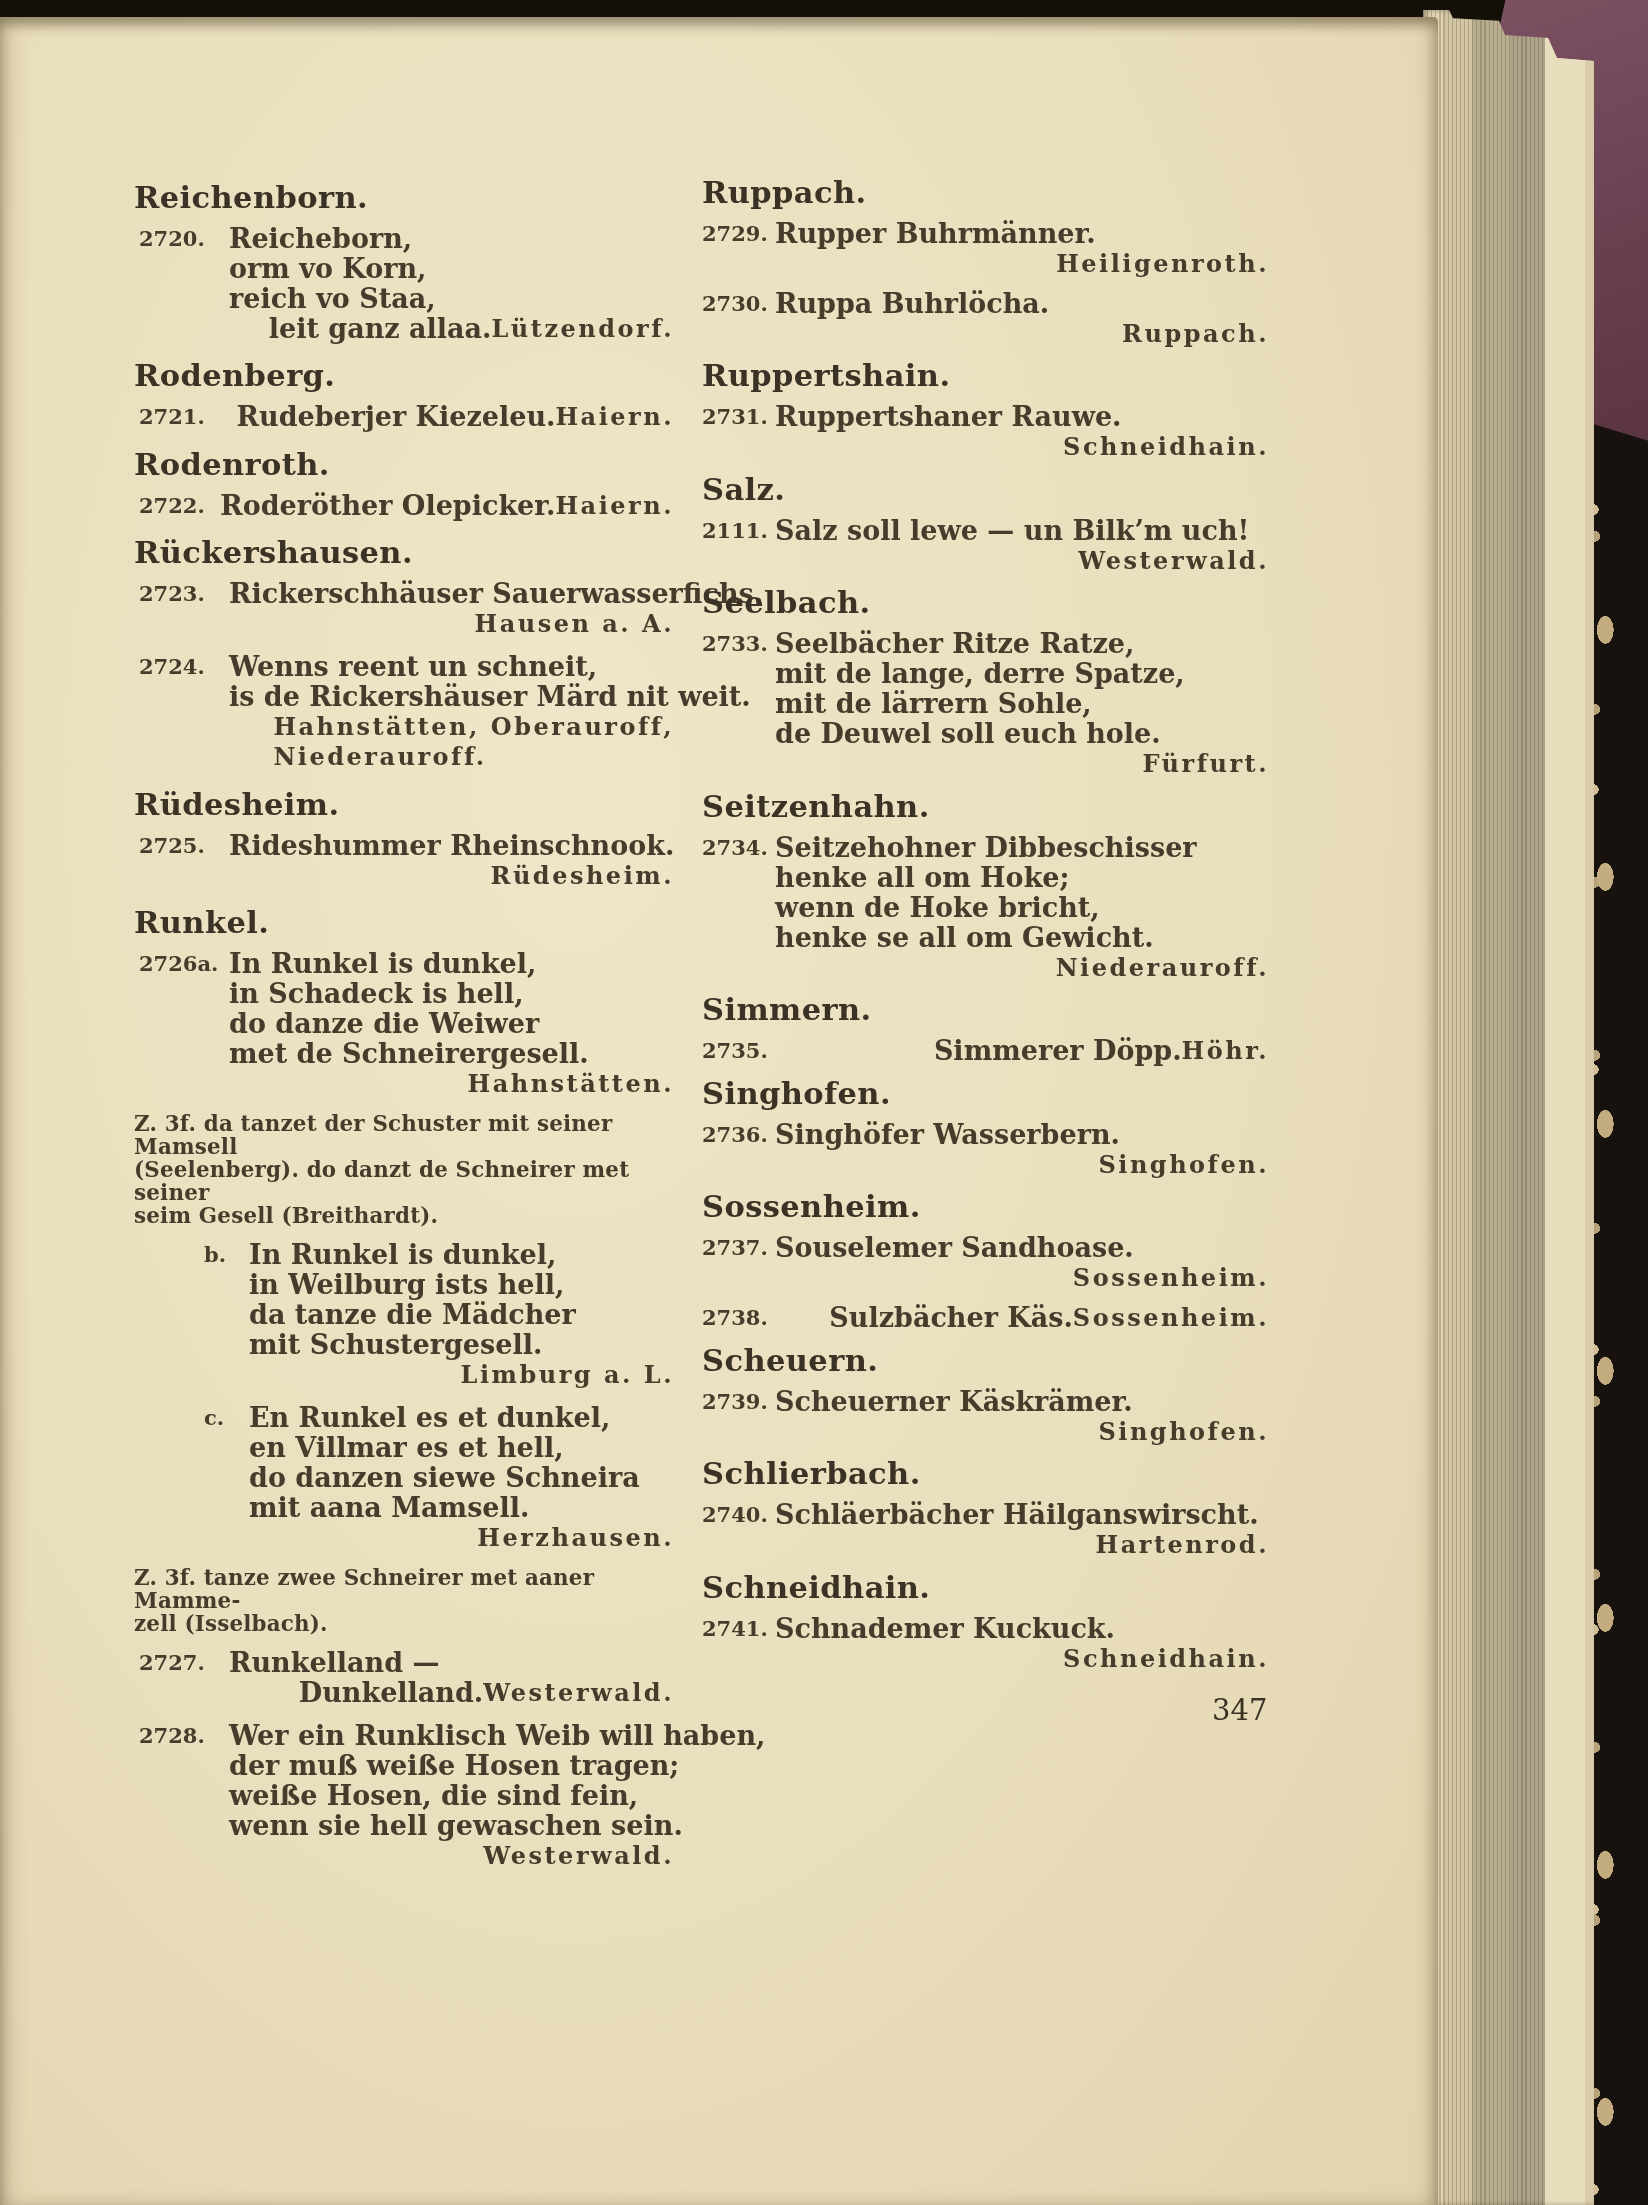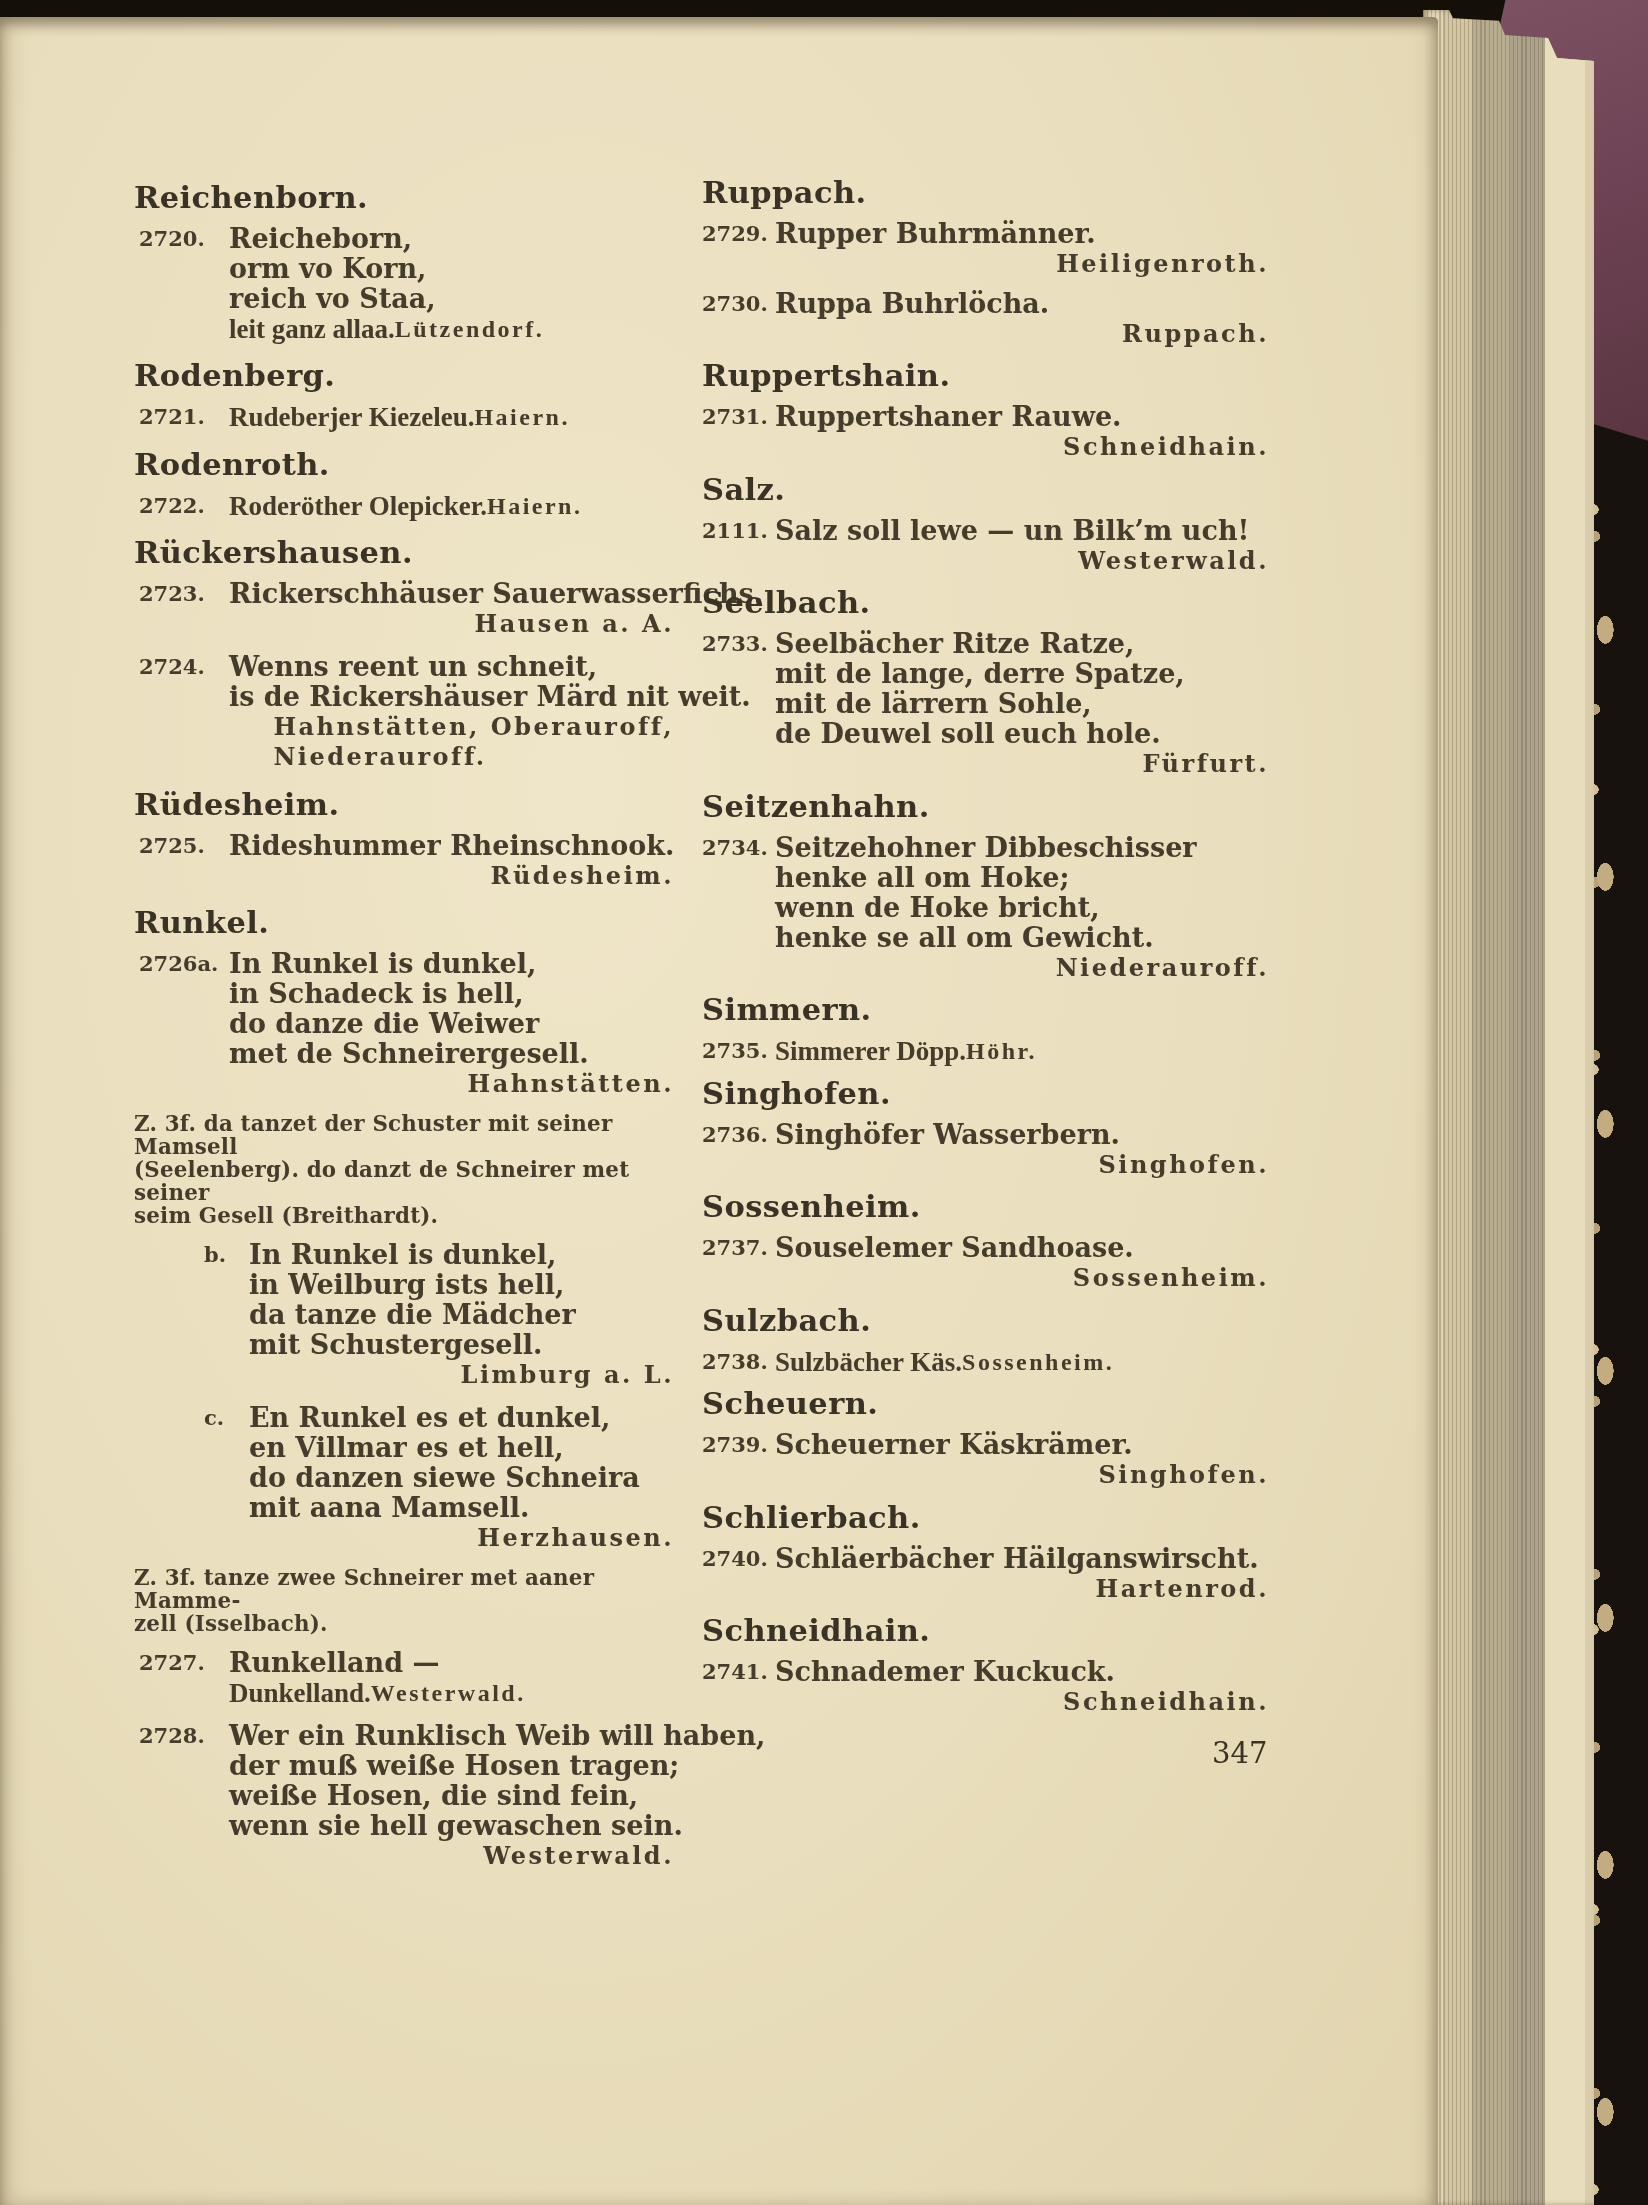--- a/index.html
+++ b/index.html
@@ -63,21 +63,21 @@
   }
   .col-right .heading{margin-top:11.5px;}
 
   .item{display:flex;align-items:flex-start;margin:0 0 13px;}
   .col-right .item{margin-bottom:10px;}
   .no{flex:0 0 90px;margin-left:5px;font-size:21px;font-weight:bold;line-height:30px;}
   .col-right .no{flex-basis:73px;margin-left:0;}
   .item.sub .no{flex:0 0 45px;margin-left:70px;}
   .verse{flex:1;min-width:0;}
   .vline{font-size:27px;font-weight:bold;line-height:30px;white-space:nowrap;}
-  .vline.with-attr{display:flex;justify-content:flex-start;font-family:Liberation Serif, serif;}
+  .vline.with-attr{display:flex;justify-content:flex-end;}
   .attr{font-size:24px;font-weight:bold;letter-spacing:2.5px;white-space:nowrap;}
   .attr-block{display:flex;justify-content:flex-end;line-height:30px;}
   .attr-lines{text-align:left;}
   .note{
     font-size:21.4px;font-weight:bold;line-height:23px;
     margin:11.5px 0 13px;color:#453c2b;letter-spacing:0.2px;
   }
   .page-number{
     text-align:right;margin-top:21.4px;padding-right:1.6px;
     font-size:29px;line-height:30px;color:#3a3224;font-weight:normal;
@@ -374,21 +374,20 @@
               <div class="vline">Souselemer Sandhoase.</div>
               <div class="attr-block">
                 <div class="attr-lines">
                   <div class="attr attr-line">Sossenheim.</div>
                 </div>
               </div>
             </div>
           </div>
         </div>
         <div class="section">
-          <div class="heading">Sulzbach.</div>
           <div class="item">
             <span class="no">2738.</span>
             <div class="verse">
               <div class="vline with-attr">
                 <span class="vtext">Sulzbächer Käs.</span>
                 <span class="attr">Sossenheim.</span>
               </div>
             </div>
           </div>
         </div>

